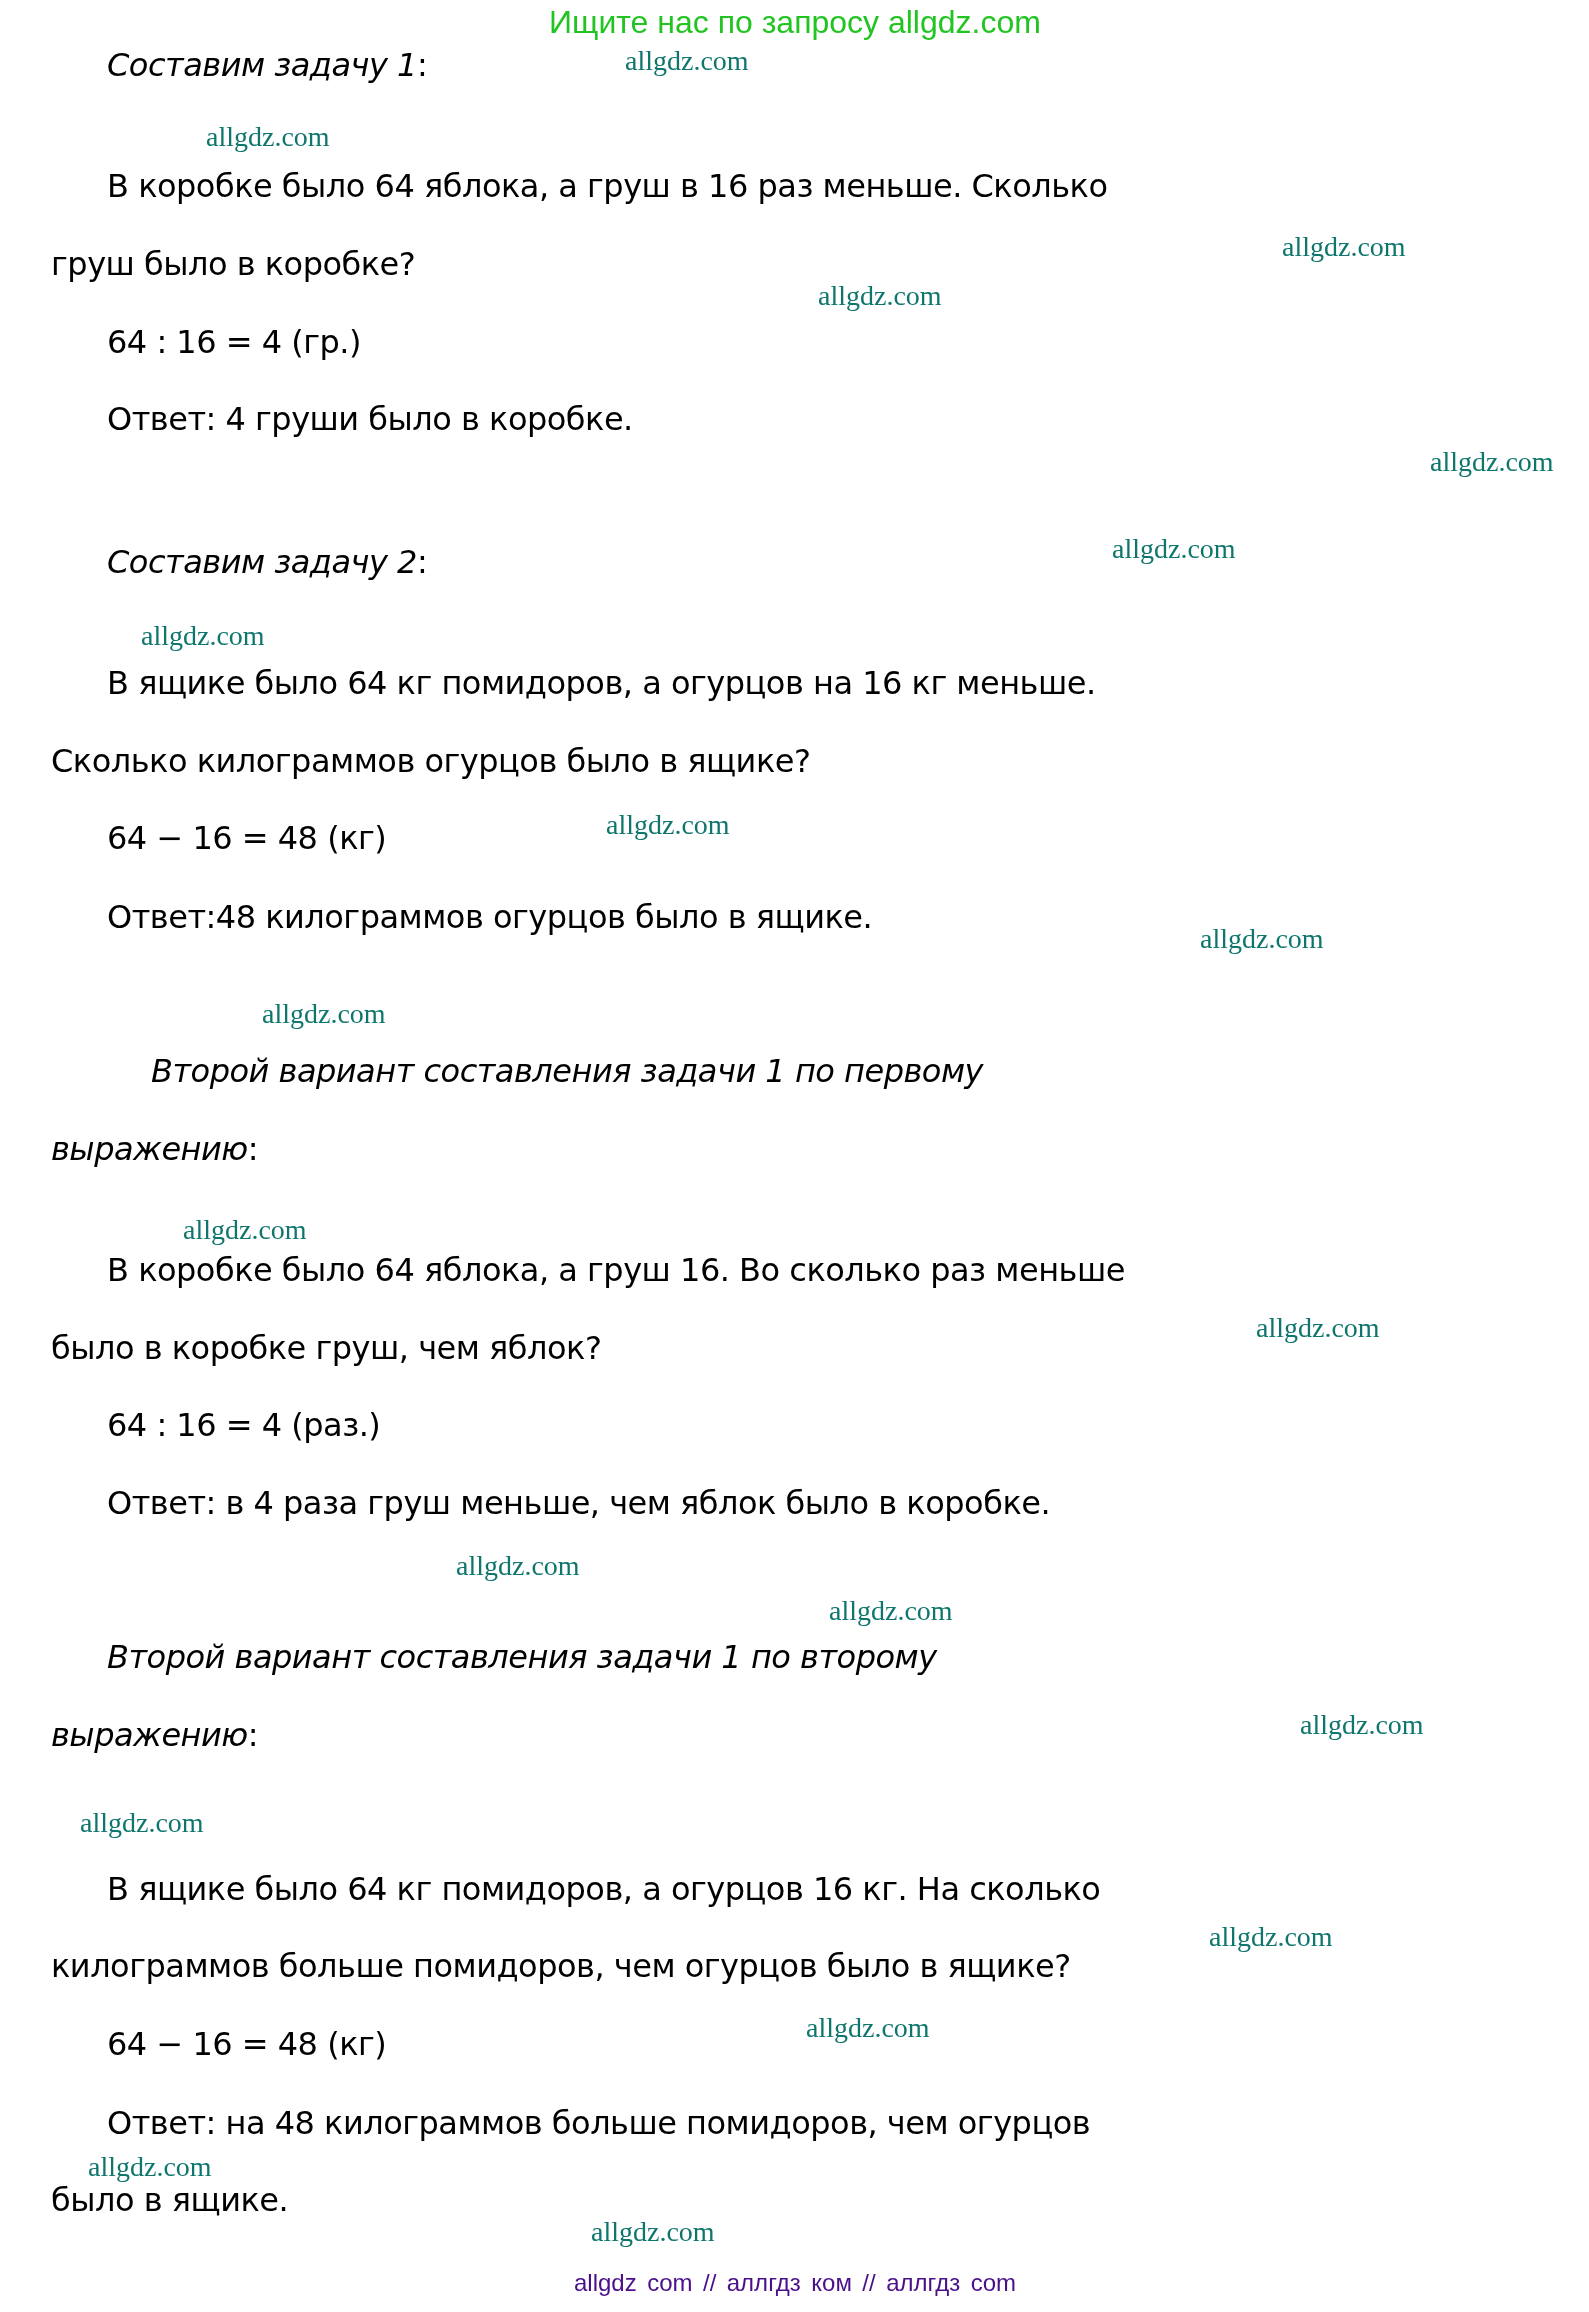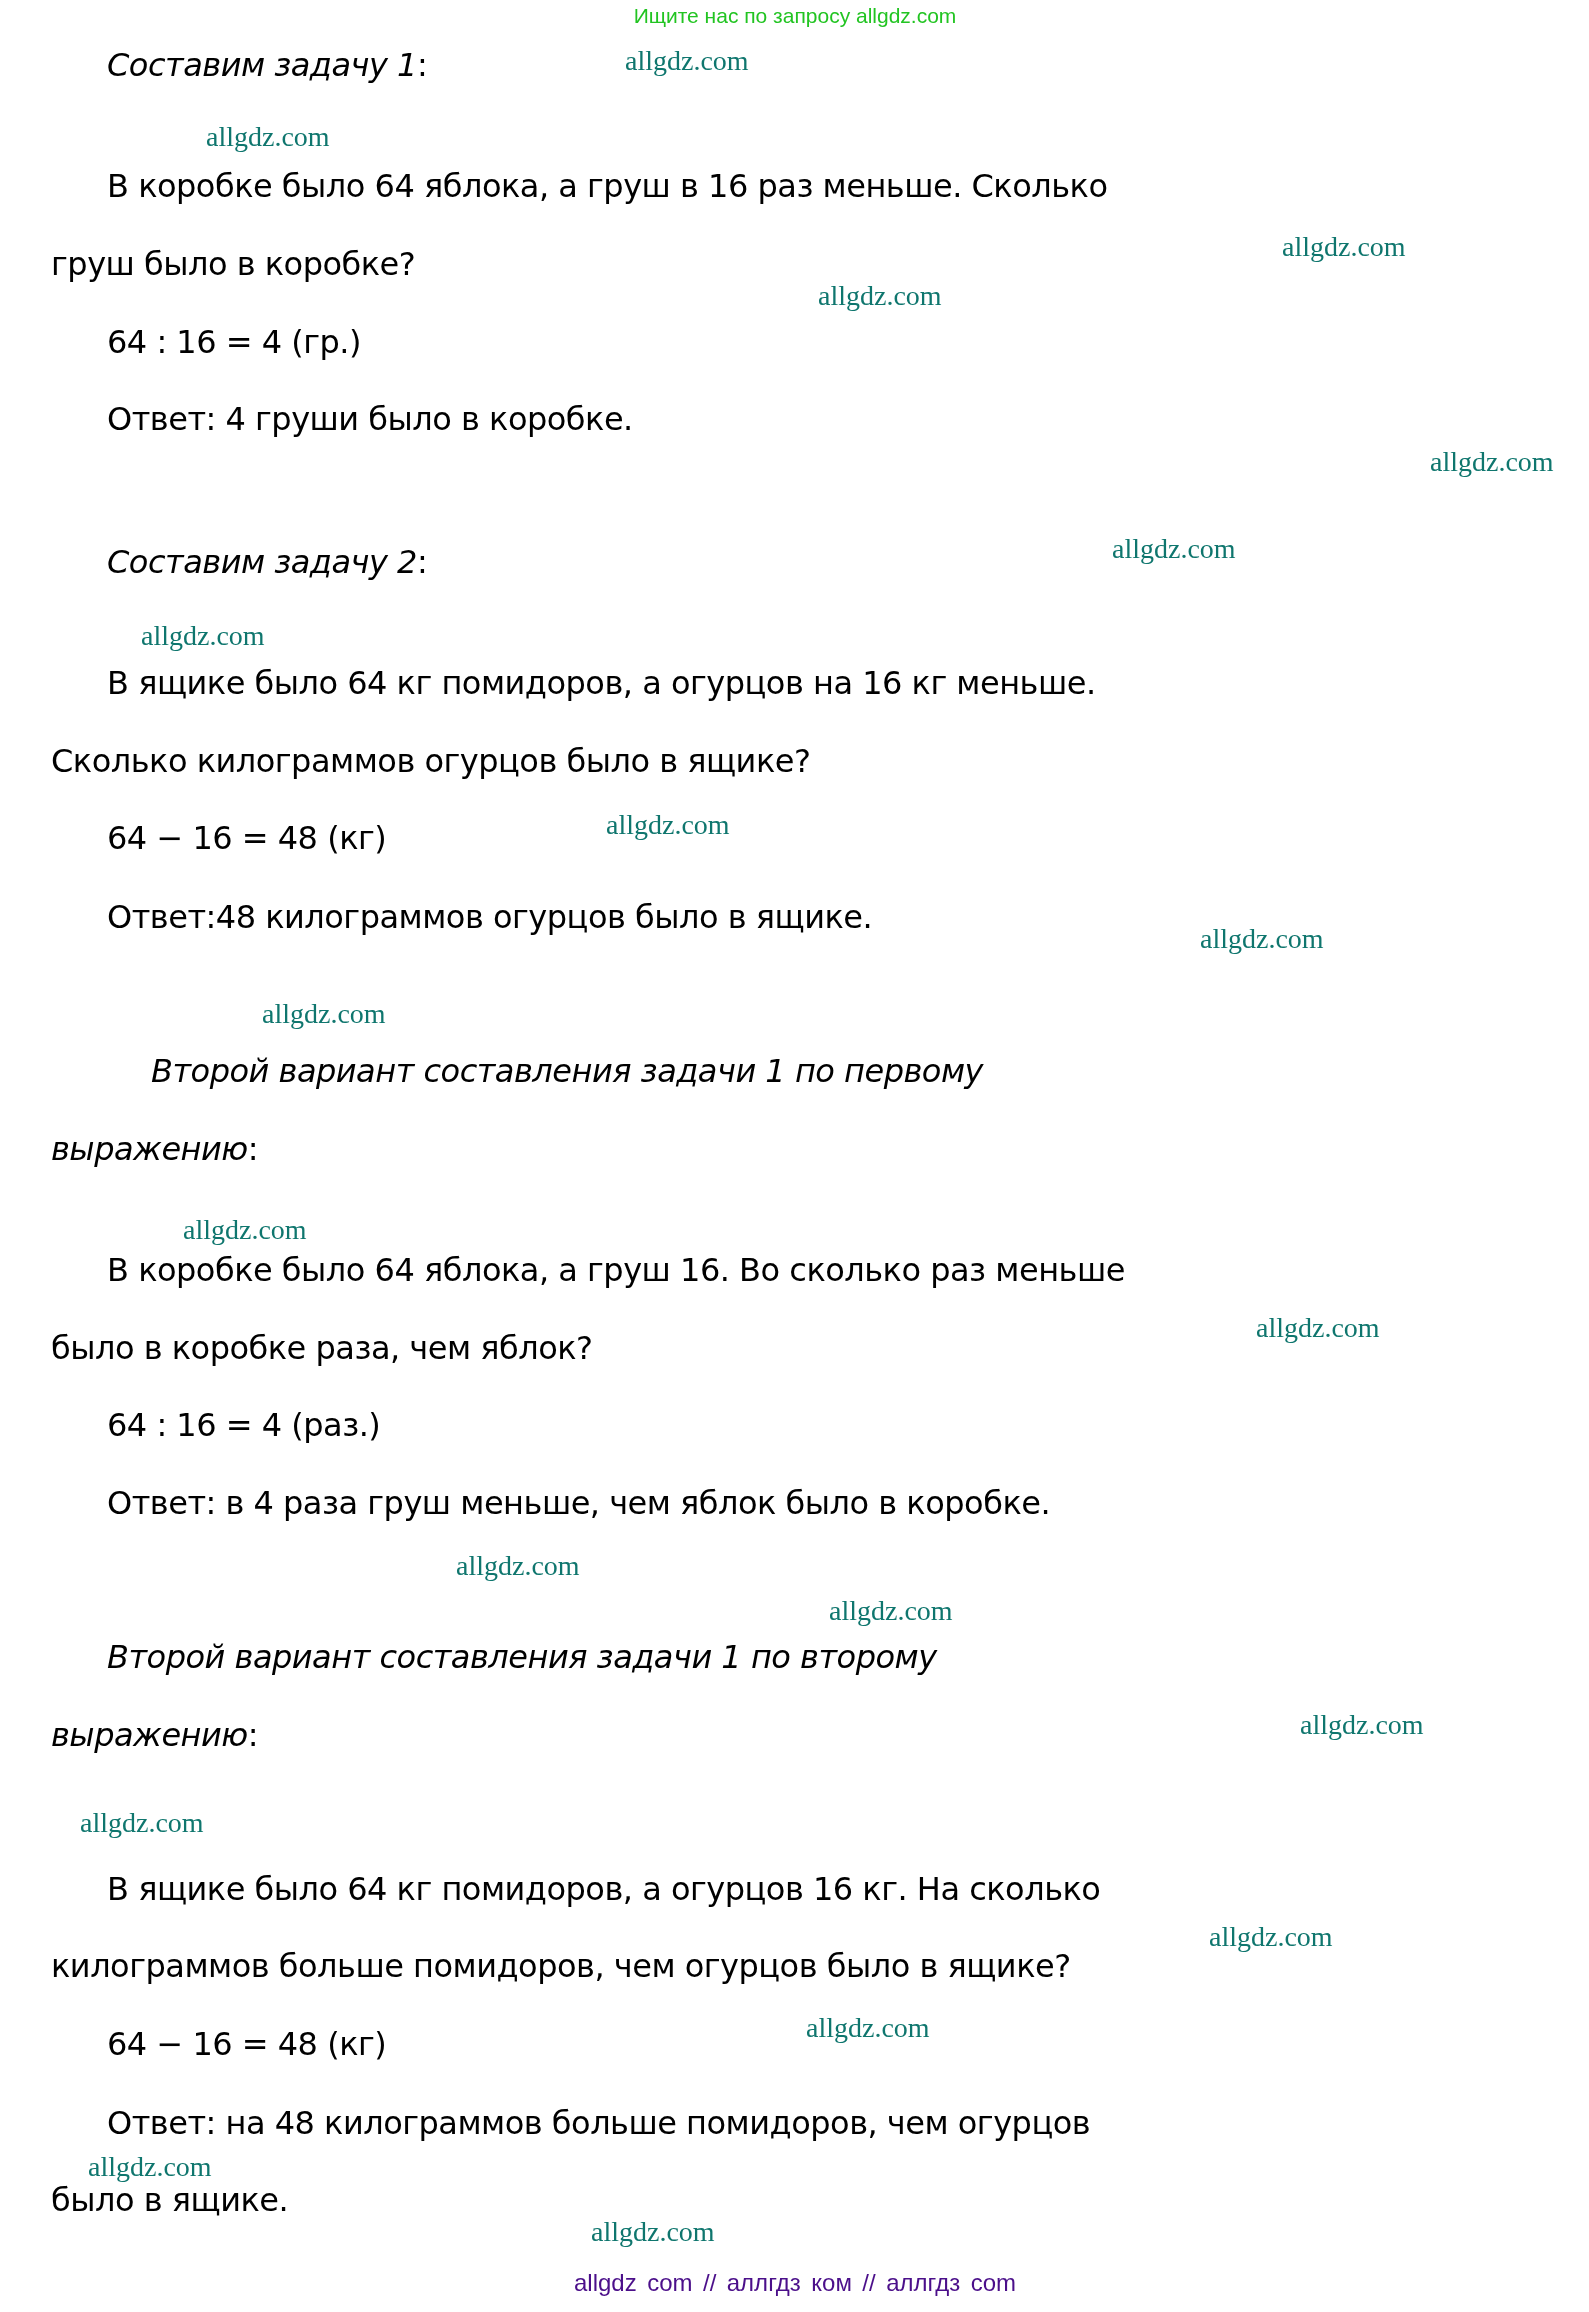--- a/index.html
+++ b/index.html
@@ -2,21 +2,21 @@
 <html style="font-size:15px"><head>
 <meta charset="utf-8">
 <style>
   html, body { margin: 0; padding: 0; background: #ffffff; }
   body { width: 1590px; height: 2313px; position: relative; overflow: hidden;
          font-family: "DejaVu Sans", sans-serif; color: #000; }
   .ln { position: absolute; white-space: nowrap; font-size: 32px; line-height: 1; font-family: "DejaVu Sans", sans-serif; letter-spacing: -0.5px; }
   .it { font-style: italic; }
   .wm { position: absolute; white-space: nowrap; font-family: Liberation Serif, serif; font-size: 28px; color: #0f766e; line-height: 1; }
   .top-banner { position: absolute; top: 3.8px; left: 0; width: 1590px; text-align: center;
-                font-family: "Liberation Sans", sans-serif; font-size: 21px; color: #22c422; }
+                font-family: "Liberation Sans", sans-serif; font-size: 32px; color: #22c422; }
   .footer { position: absolute; top: 2269px; left: 0; width: 1590px; text-align: center;
             font-family: "Liberation Sans", sans-serif; font-size: 24px; color: #4b0f8a; word-spacing: 3.8px; }
 </style>
 </head>
 <body>
 
 <div class="top-banner">Ищите нас по запросу allgdz.com</div>
 
 <div class="ln it" style="left:107px; top:49px;"><span>Составим задачу 1</span><span style="font-style:normal">:</span></div>
 <div class="ln" style="left:107px; top:170px;">В коробке было 64 яблока, а груш в 16 раз меньше. Сколько</div>
@@ -26,21 +26,21 @@
 
 <div class="ln it" style="left:107px; top:546px;"><span>Составим задачу 2</span><span style="font-style:normal">:</span></div>
 <div class="ln" style="left:107px; top:667px;">В ящике было 64 кг помидоров, а огурцов на 16 кг меньше.</div>
 <div class="ln" style="left:51px; top:745px;">Сколько килограммов огурцов было в ящике?</div>
 <div class="ln" style="left:107px; top:822px;">64 − 16 = 48 (кг)</div>
 <div class="ln" style="left:107px; top:901px;">Ответ:48 килограммов огурцов было в ящике.</div>
 
 <div class="ln it" style="left:107px; top:1055px;margin-left:44px;">Второй вариант составления задачи 1 по первому</div>
 <div class="ln it" style="left:51px; top:1133px;"><span>выражению</span><span style="font-style:normal">:</span></div>
 <div class="ln" style="left:107px; top:1254px;">В коробке было 64 яблока, а груш 16. Во сколько раз меньше</div>
-<div class="ln" style="left:51px; top:1332px;">было в коробке раза, чем яблок?</div>
+<div class="ln" style="left:51px; top:1332px;">было в коробке груш, чем яблок?</div>
 <div class="ln" style="left:107px; top:1409px;">64 : 16 = 4 (раз.)</div>
 <div class="ln" style="left:107px; top:1487px;">Ответ: в 4 раза груш меньше, чем яблок было в коробке.</div>
 
 <div class="ln it" style="left:107px; top:1641px;">Второй вариант составления задачи 1 по второму</div>
 <div class="ln it" style="left:51px; top:1719px;"><span>выражению</span><span style="font-style:normal">:</span></div>
 <div class="ln" style="left:107px; top:1873px;">В ящике было 64 кг помидоров, а огурцов 16 кг. На сколько</div>
 <div class="ln" style="left:51px; top:1950px;">килограммов больше помидоров, чем огурцов было в ящике?</div>
 <div class="ln" style="left:107px; top:2028px;">64 − 16 = 48 (кг)</div>
 <div class="ln" style="left:107px; top:2107px;">Ответ: на 48 килограммов больше помидоров, чем огурцов</div>
 <div class="ln" style="left:51px; top:2184px;">было в ящике.</div>

